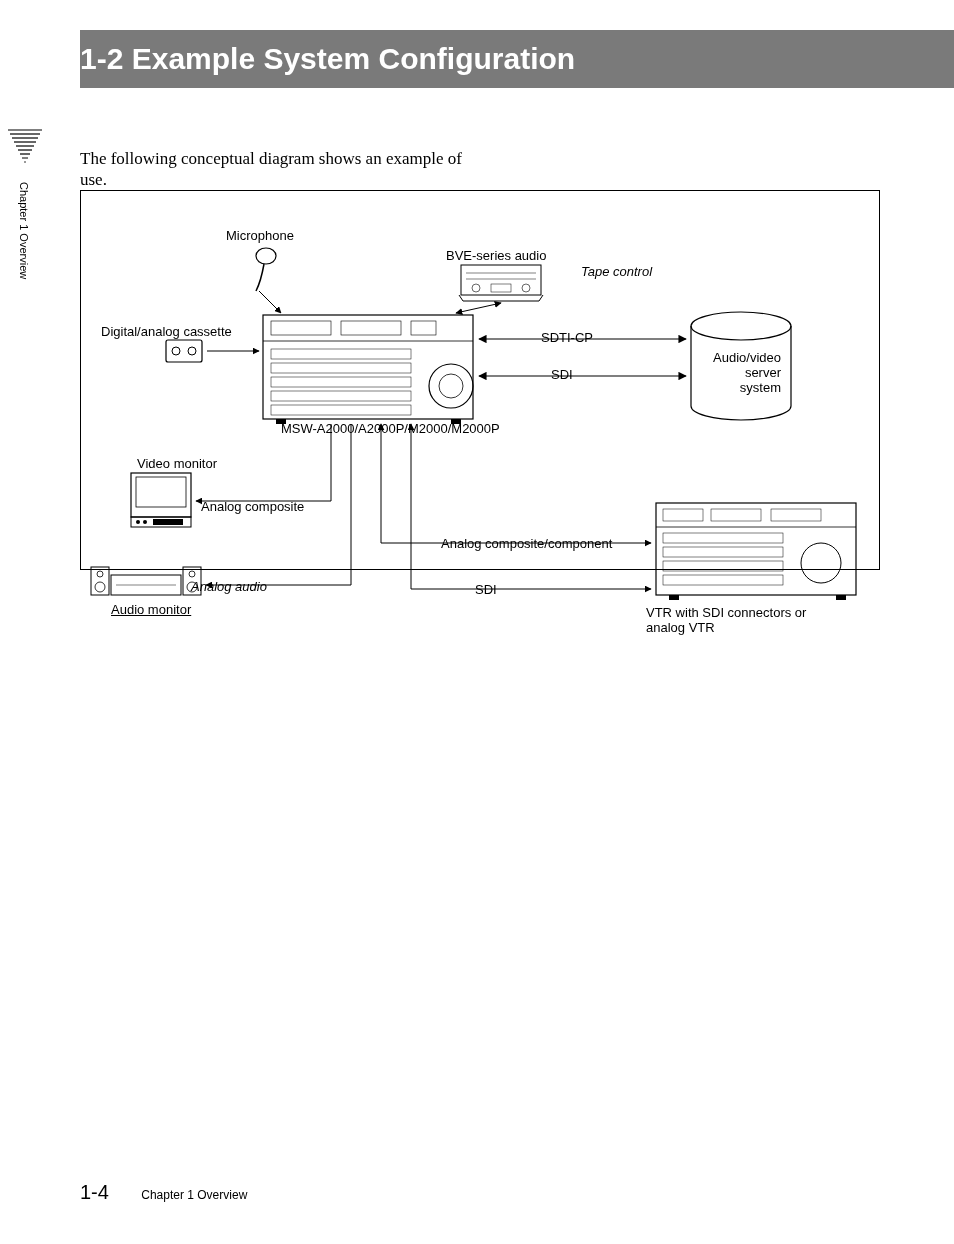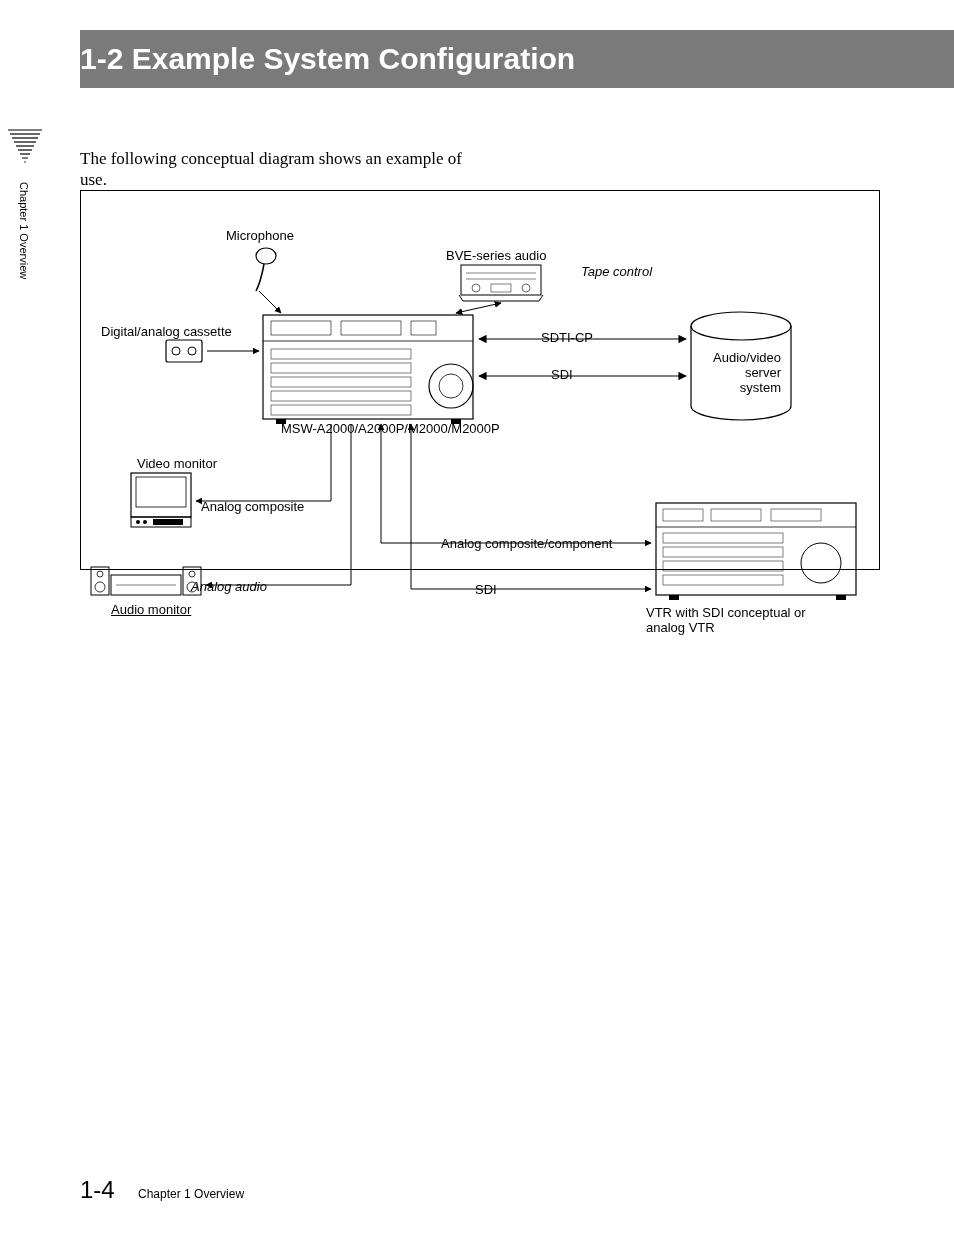--- a/index.html
+++ b/index.html
@@ -62,22 +62,22 @@
     font-size: 13px;
     line-height: 1.15;
   }
   .footer {
     position: absolute;
     left: 80px;
     bottom: 40px;
     font-size: 12px;
   }
   .footer .pg {
-    font-size: 24px;
-    margin-right: 20px;
+    font-size: 20px;
+    margin-right: 29px;
   }
   svg { overflow: visible; }
 </style>
 </head>
 <body>
 
 <div class="side-tab">
   <div class="side-lines">
     <svg width="34" height="44">
       <line x1="0" y1="2" x2="34" y2="2" stroke="#000" stroke-width="1.2"></line>
@@ -107,21 +107,21 @@
   <div class="lbl" style="left:460px; top:140px;">SDTI-CP</div>
   <div class="lbl" style="left:470px; top:177px;">SDI</div>
   <div class="lbl" style="left:620px; top:160px; width:80px; text-align:right;">Audio/video server system</div>
   <div class="lbl" style="left:200px; top:231px;">MSW-A2000/A2000P/M2000/M2000P</div>
   <div class="lbl" style="left:56px; top:266px;">Video monitor</div>
   <div class="lbl" style="left:120px; top:309px;">Analog composite</div>
   <div class="lbl" style="left:360px; top:346px;">Analog composite/component</div>
   <div class="lbl" style="left:110px; top:389px;font-style:italic;">Analog audio</div>
   <div class="lbl" style="left:30px; top:412px;text-decoration:underline;">Audio monitor</div>
   <div class="lbl" style="left:394px; top:392px;">SDI</div>
-  <div class="lbl" style="left:565px; top:415px; width:170px;">VTR with SDI conceptual or analog VTR</div>
+  <div class="lbl" style="left:565px; top:415px; width:170px;">VTR with SDI connectors or analog VTR</div>
 
   <svg width="800" height="476" style="position:absolute;left:0;top:0;">
     <defs>
       <marker id="arr" viewBox="0 0 10 10" refX="9" refY="5" markerWidth="7" markerHeight="7" orient="auto-start-reverse">
         <path d="M 0 0 L 10 5 L 0 10 z" fill="#000"></path>
       </marker>
     </defs>
 
     <g>
       <ellipse cx="185" cy="65" rx="10" ry="8" fill="none" stroke="#000" stroke-width="1.2"></ellipse>

